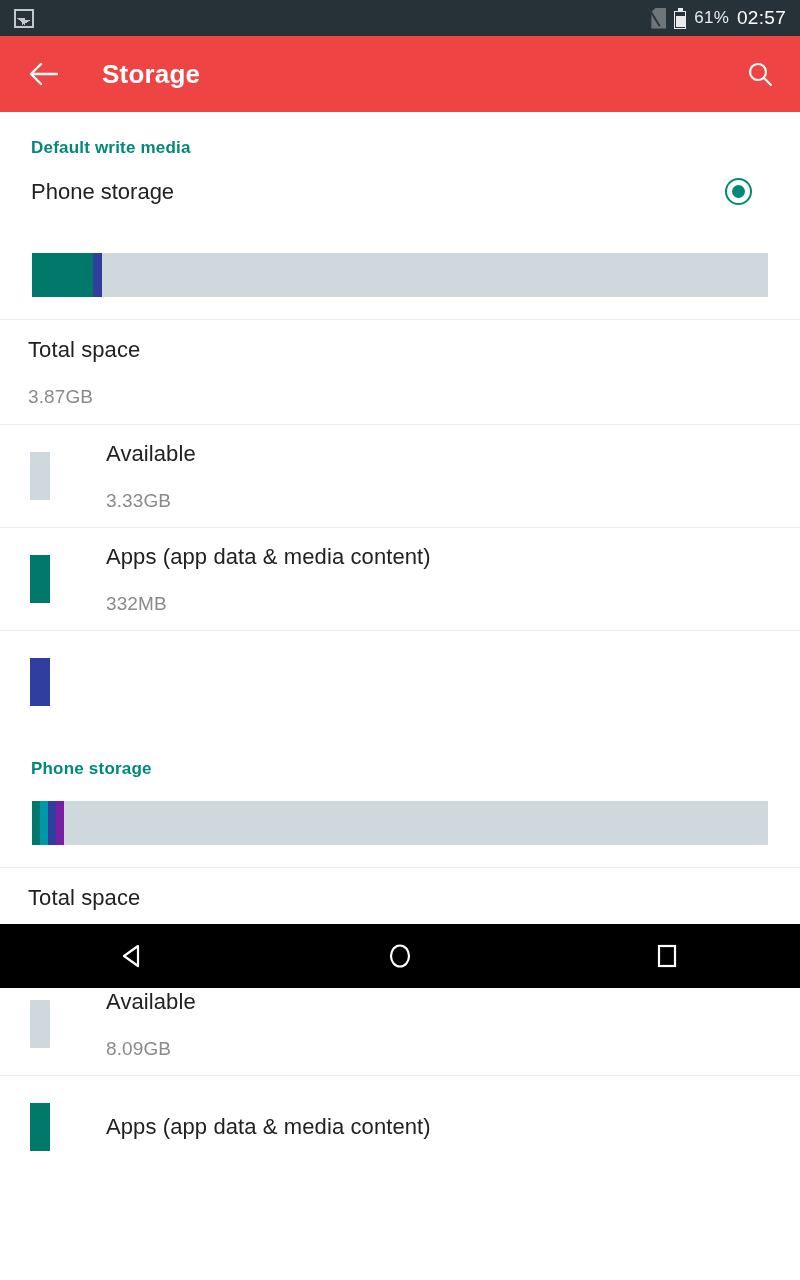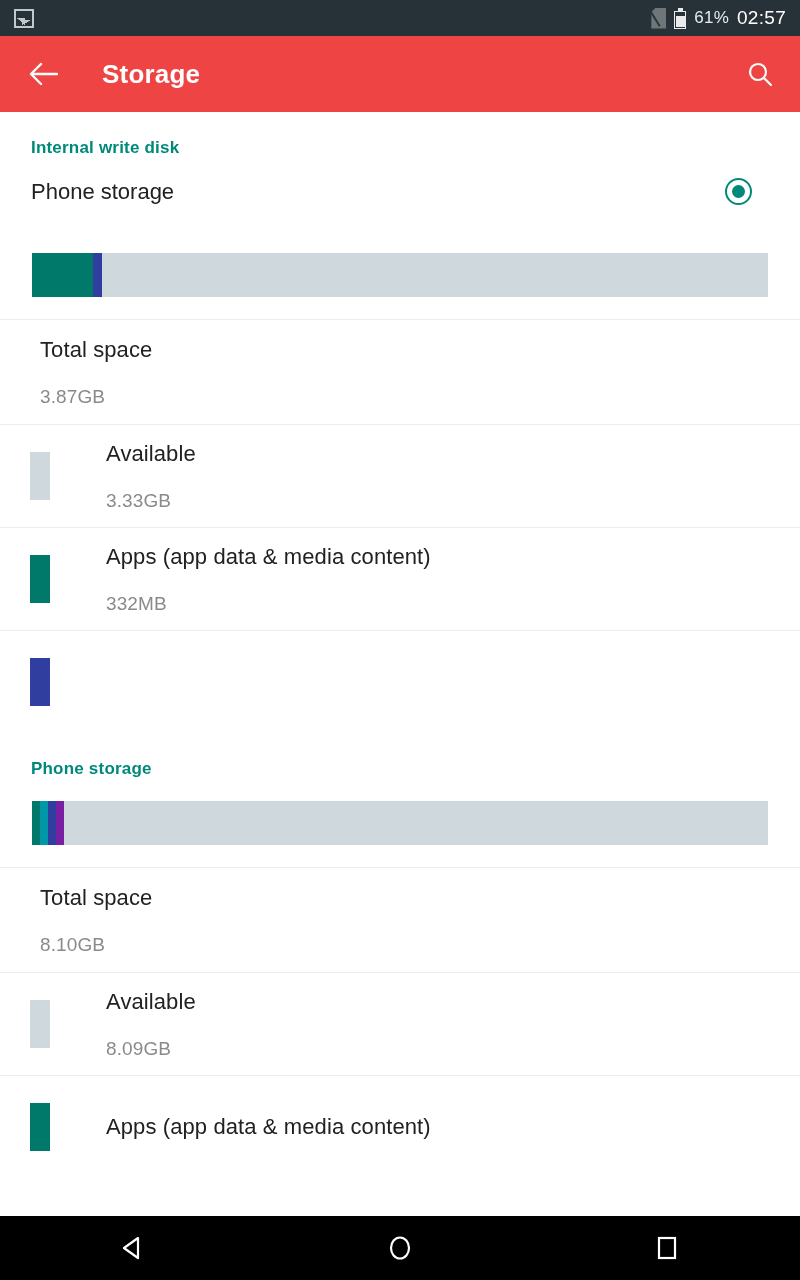--- a/index.html
+++ b/index.html
@@ -2,21 +2,21 @@
 <html><head>
 <meta charset="utf-8">
 <style>
   * { margin:0; padding:0; box-sizing:border-box; }
   html, body {
     width:800px; height:1280px;
     font-family:"Liberation Sans", sans-serif;
     background:#ffffff;
     overflow:hidden;
   }
-  #screen { position:relative; width:800px; height:1280px; background:#ffffff; }
+  #screen { position:relative; width:800px; height:988px; background:#ffffff; }
 
   
   .statusbar {
     height:36px; background:#263238; color:#ffffff;
     display:flex; align-items:center; padding:0 14px;
   }
   .sb-left { display:flex; align-items:center; gap:8px; flex:1; }
   .sb-right { display:flex; align-items:center; gap:8px; }
   .sb-pct { font-size:17px; font-weight:400; color:#e8eaec; letter-spacing:.2px; }
   .sb-time { font-size:19px; font-weight:400; color:#ffffff; letter-spacing:.3px; }
@@ -70,21 +70,21 @@
   .row {
     border-top:1px solid #ececec;
     display:flex; align-items:center;
     padding:0 0 0 30px;
   }
   .swatch { width:20px; height:48px; flex:0 0 20px; margin-right:56px; }
   .row-texts { display:flex; flex-direction:column; justify-content:center; }
   .row-title { font-size:22px; color:#212121; line-height:1.25; letter-spacing:.1px; }
   .row-value { font-size:19px; color:#8a8a8a; margin-top:22px; letter-spacing:.1px; }
 
-  .row-plain { padding-left:40px; }
+  .row-plain { padding-left:28px; }
   .row-plain .row-texts { padding:0; }
 
   
   .write-disk-row {
     display:flex; align-items:center; justify-content:space-between;
     padding:20px 48px 26px 31px;
   }
   .write-disk-label { font-size:22px; color:#212121; }
   .radio {
     width:27px; height:27px; border-radius:50%;
@@ -134,21 +134,21 @@
       <svg width="28" height="28" viewBox="0 0 28 28" aria-hidden="true">
         <circle cx="12" cy="12" r="8" fill="none" stroke="#ffffff" stroke-width="2.2"></circle>
         <path d="M18 18 L25 25" stroke="#ffffff" stroke-width="2.2" stroke-linecap="round"></path>
       </svg>
     </div>
   </div>
 
   <div class="content">
 
     <div>
-      <div class="section-header">Internal write disk</div>
+      <div class="section-header">Default write media</div>
       <div class="write-disk-row">
         <span class="write-disk-label">Phone storage</span>
         <span class="radio">
           <span class="dot"></span>
         </span>
       </div>
     </div>
 
     <div>
       <div class="bar-wrap">

